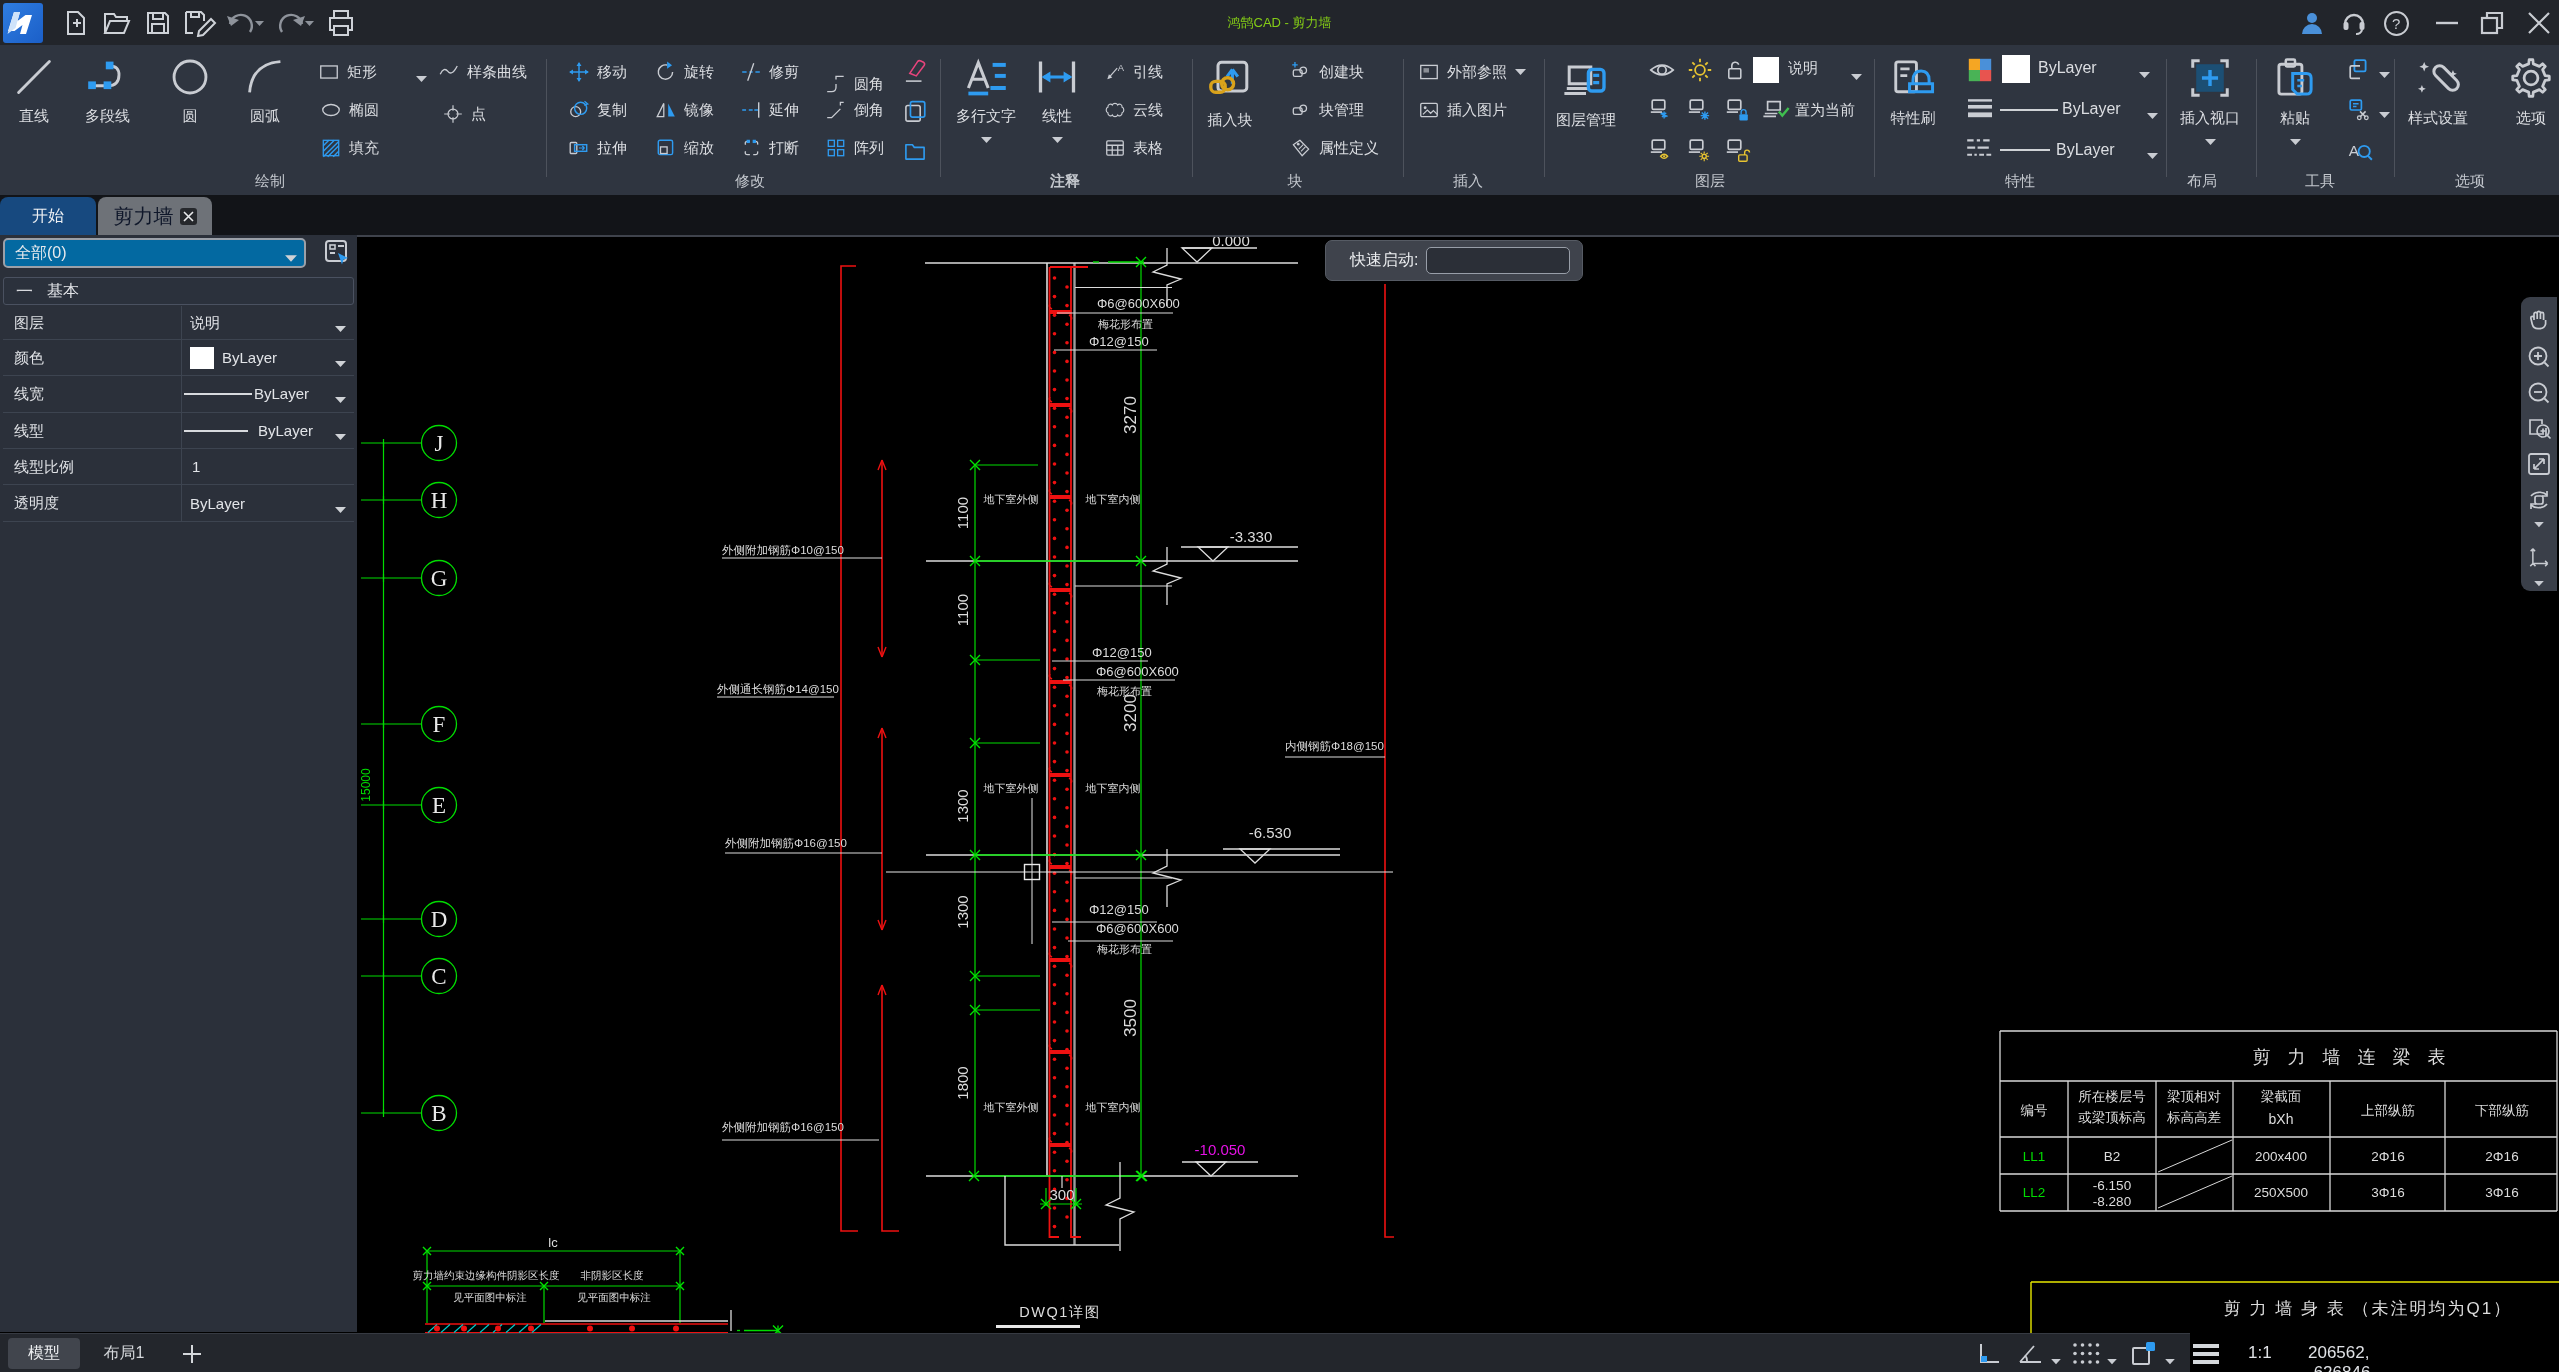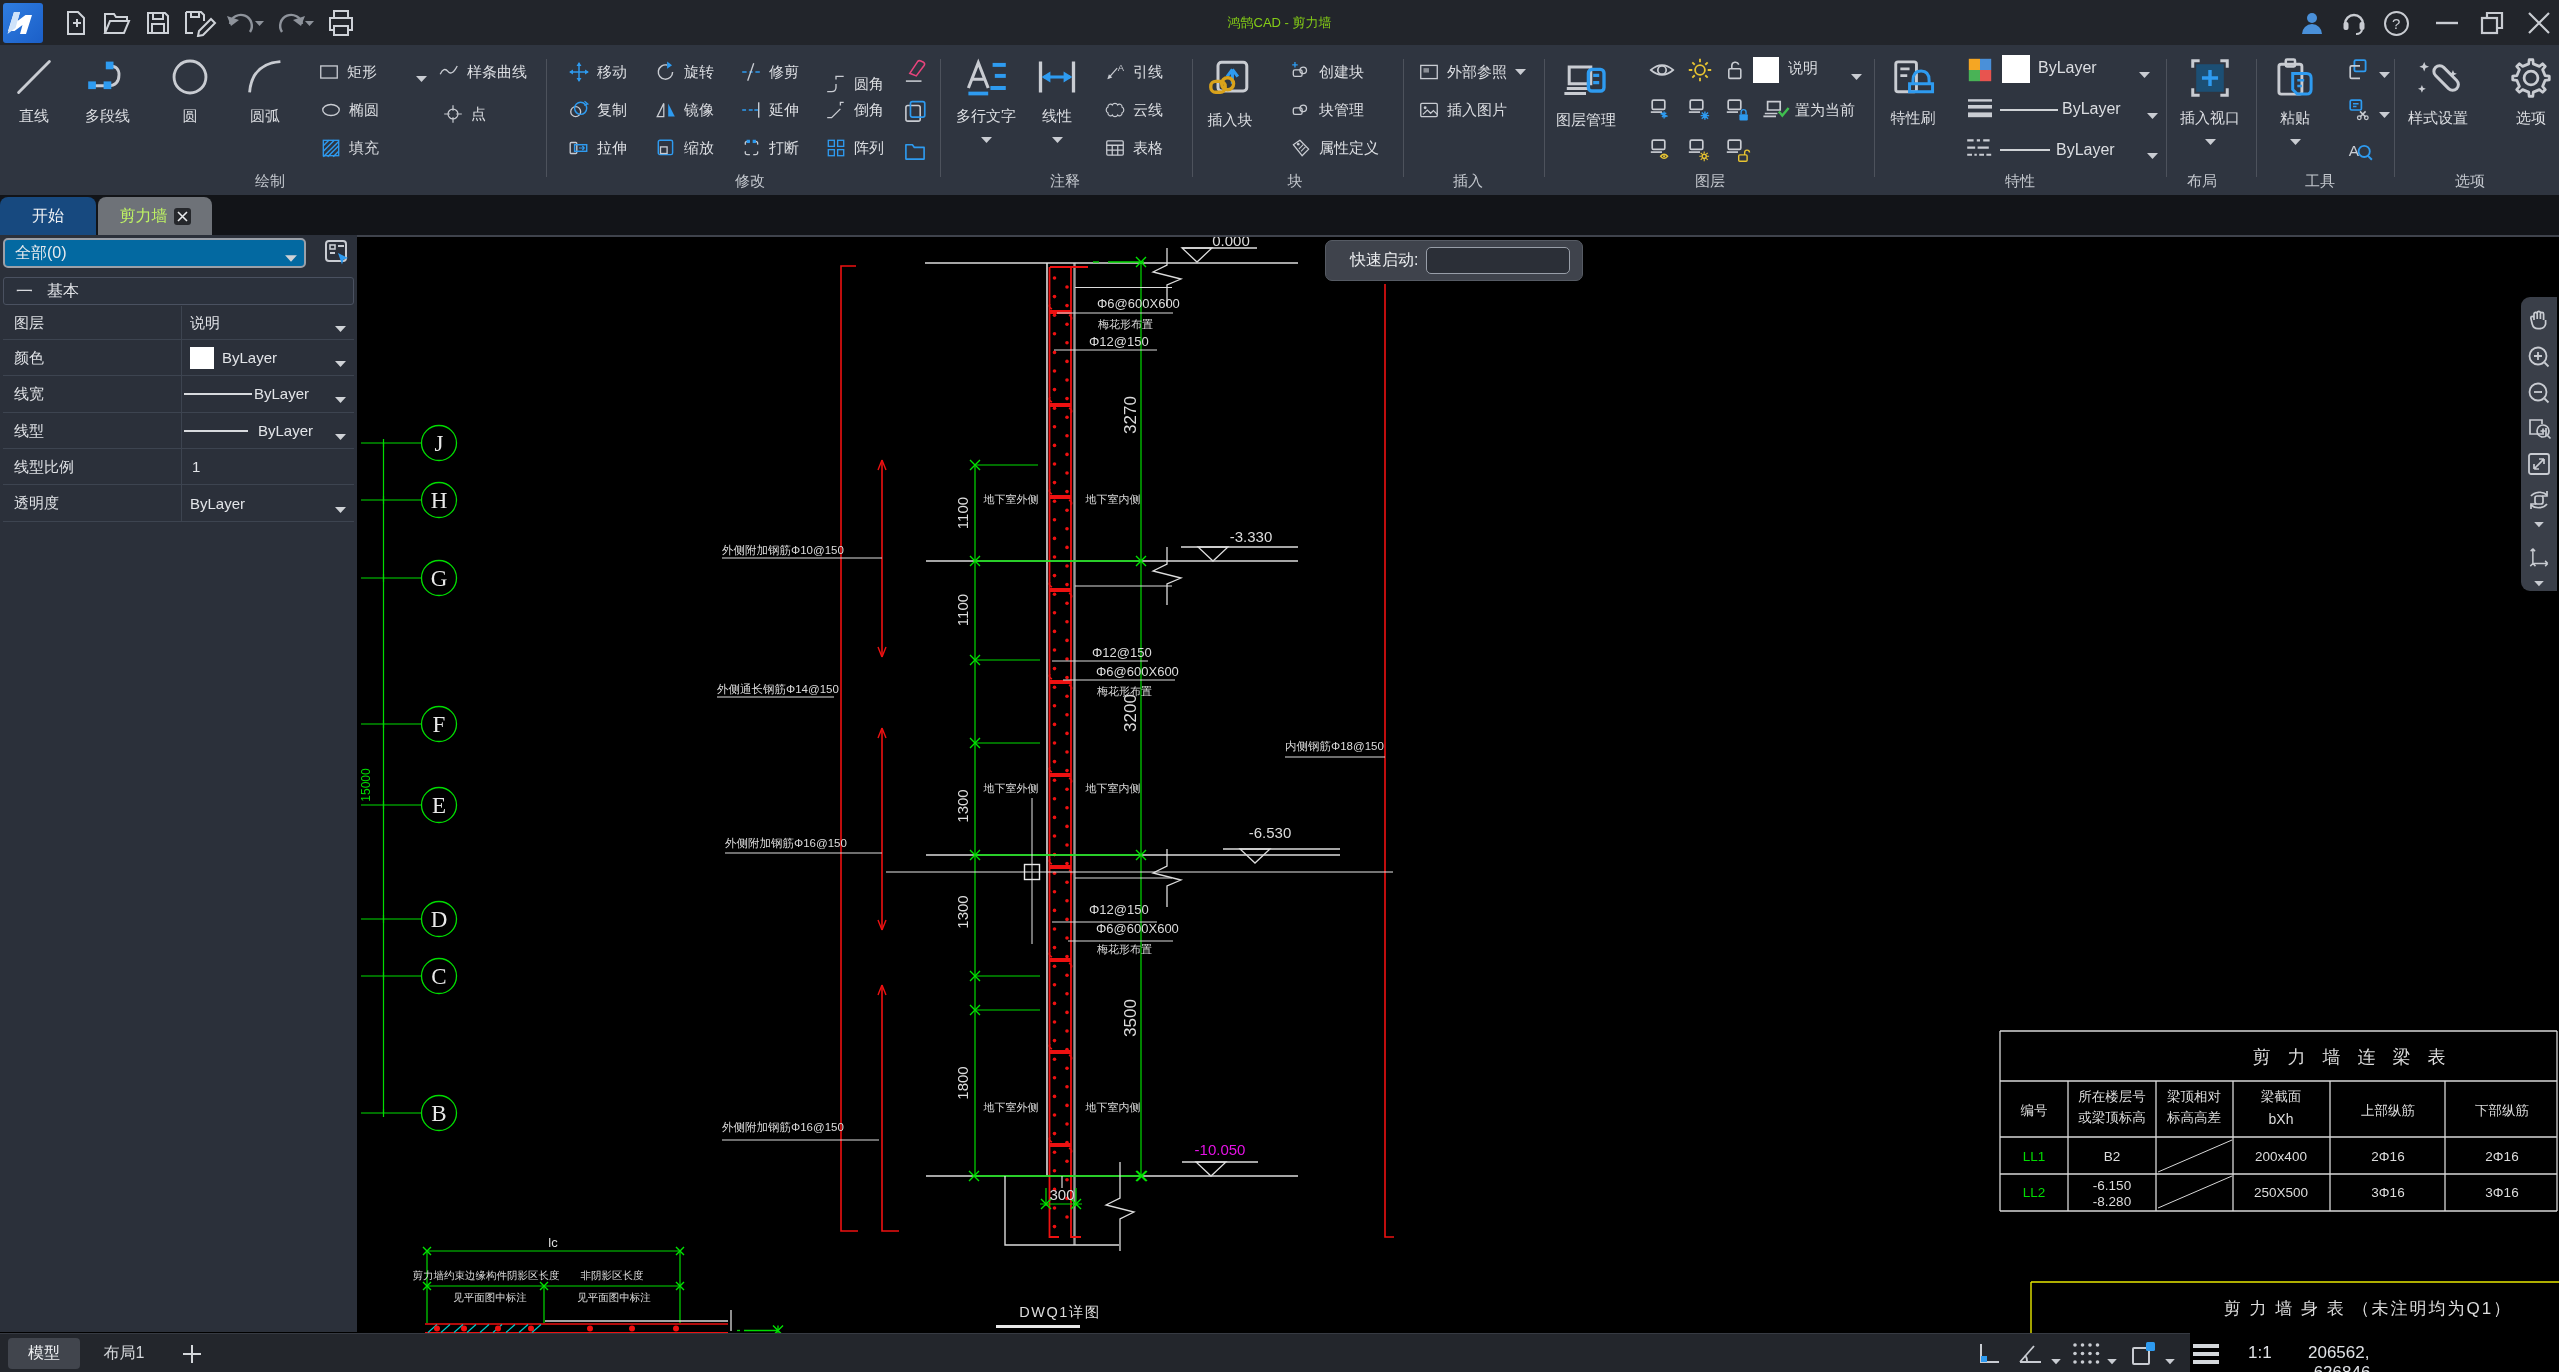--- a/index.html
+++ b/index.html
@@ -309,21 +309,21 @@
       </svg>
       <span class="t">云线</span>
     </div>
 <div class="sm" style="left:1104px;top:92px;">
       <svg width="22" height="22" viewBox="0 0 40 40">
         <rect x="5" y="7" width="30" height="26" rx="2" stroke="#c9ccd2" stroke-width="2.3" fill="none"></rect>
         <path d="M5 15 H35 M5 24 H35 M15 15 V33 M25 15 V33" stroke="#c9ccd2" stroke-width="2.3"></path>
       </svg>
       <span class="t">表格</span>
     </div>
-<div class="glabel" style="left:975px;width:180px;">注释</div>
+<div class="glabel" style="left:975px;width:180px;font-weight:bold;">注释</div>
 <div class="gsep" style="left:1192px;"></div>
 <div class="big" style="left:1206px;top:10px;">
       <svg width="48" height="48" viewBox="0 0 40 40">
         <rect x="10" y="6" width="24" height="24" rx="3" stroke="#c9ccd2" stroke-width="2.5" fill="none"></rect>
         <path d="M22 24 V12 M22 12 L17.5 18 M22 12 L26.5 18" stroke="#2e9bf0" stroke-width="2.6" fill="none"></path>
         <rect x="4" y="22" width="12" height="9" rx="4" stroke="#d9a21b" stroke-width="2.8" fill="none"></rect>
         <circle cx="18" cy="24" r="5" stroke="#d9a21b" stroke-width="2.8" fill="none"></circle>
       </svg>
       <div class="t">插入块</div>
     </div>
@@ -573,21 +573,21 @@
       <svg width="46" height="46" viewBox="0 0 40 40">
         <path d="M32.3 18.0 L35.9 18.4 L35.9 21.6 L32.3 22.0 L30.1 27.3 L32.4 30.1 L30.1 32.4 L27.3 30.1 L22.0 32.3 L21.6 35.9 L18.4 35.9 L18.0 32.3 L12.7 30.1 L9.9 32.4 L7.6 30.1 L9.9 27.3 L7.7 22.0 L4.1 21.6 L4.1 18.4 L7.7 18.0 L9.9 12.7 L7.6 9.9 L9.9 7.6 L12.7 9.9 L18.0 7.7 L18.4 4.1 L21.6 4.1 L22.0 7.7 L27.3 9.9 L30.1 7.6 L32.4 9.9 L30.1 12.7 Z" stroke="#c9ccd2" stroke-width="2.4" fill="none" stroke-linejoin="round"></path>
         <circle cx="20" cy="20" r="6" stroke="#c9ccd2" stroke-width="2.4" fill="none"></circle>
       </svg>
       <div class="t">选项</div>
     </div>
 <div class="glabel" style="left:2380px;width:180px;">选项</div>
 </div>
 <div class="abs" style="left:0;top:195px;width:2559px;height:40px;background:#121418;">
 <div class="abs" style="left:0;top:2px;width:96px;height:38px;background:#17497f;border-radius:8px 8px 0 0;display:flex;align-items:center;justify-content:center;font-size:16px;color:#eef0f3;">开始</div>
-<div class="abs" style="left:98px;top:2px;width:114px;height:38px;background:#6e7278;border-radius:8px 8px 0 0;display:flex;align-items:center;justify-content:center;font-size:16px;color:#bef264;gap:6px;">剪力墙<svg width="17" height="17" viewBox="0 0 17 17">
+<div class="abs" style="left:98px;top:2px;width:114px;height:38px;background:#6e7278;border-radius:8px 8px 0 0;display:flex;align-items:center;justify-content:center;font-size:20px;color:#0f172a;gap:6px;">剪力墙<svg width="17" height="17" viewBox="0 0 17 17">
         <rect x="0" y="0" width="17" height="17" rx="3" fill="#26282c"></rect>
         <path d="M4 4 L13 13 M13 4 L4 13" stroke="#e8eaec" stroke-width="1.6"></path>
       </svg></div>
 </div>
 <div class="abs" style="left:0;top:235px;width:357px;height:1097px;background:#2b303a;">
 <div class="abs" style="left:3px;top:3px;width:303px;height:30px;background:#0369a1;border:2px solid #9ba0a8;border-radius:5px;display:flex;align-items:center;">
       <span style="font-size:16px;color:#e8eaed;margin-left:10px;">全部(0)</span>
     </div>
 <div class="abs" style="left:284px;top:14px;"><svg width="14" height="9" viewBox="0 0 13 8">
         <path d="M1 1 L6.5 7 L12 1 Z" fill="#cfd2d6"></path>

